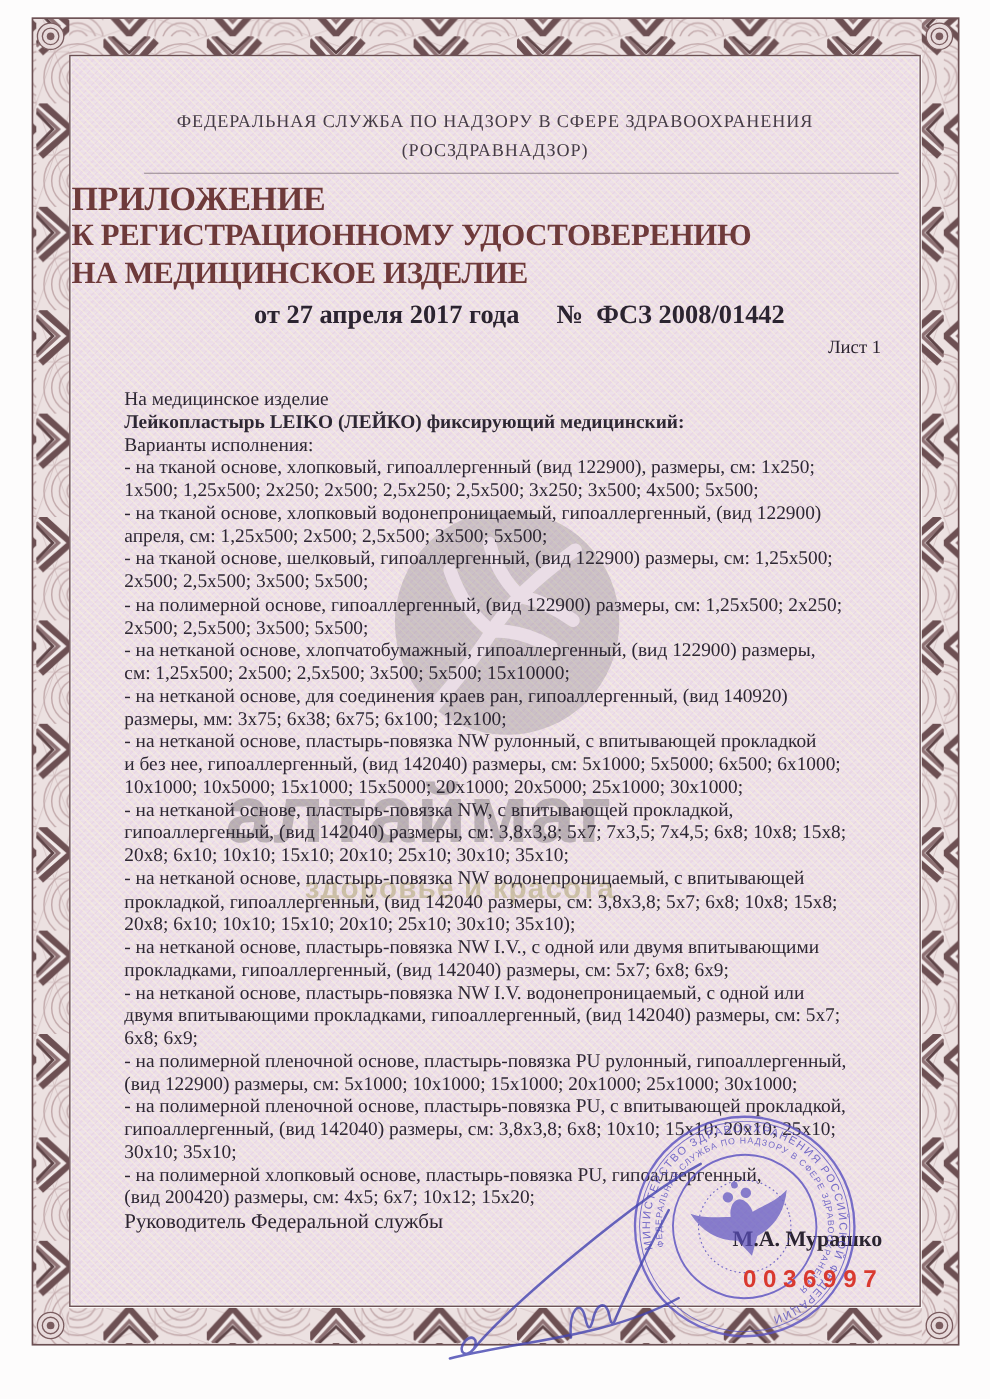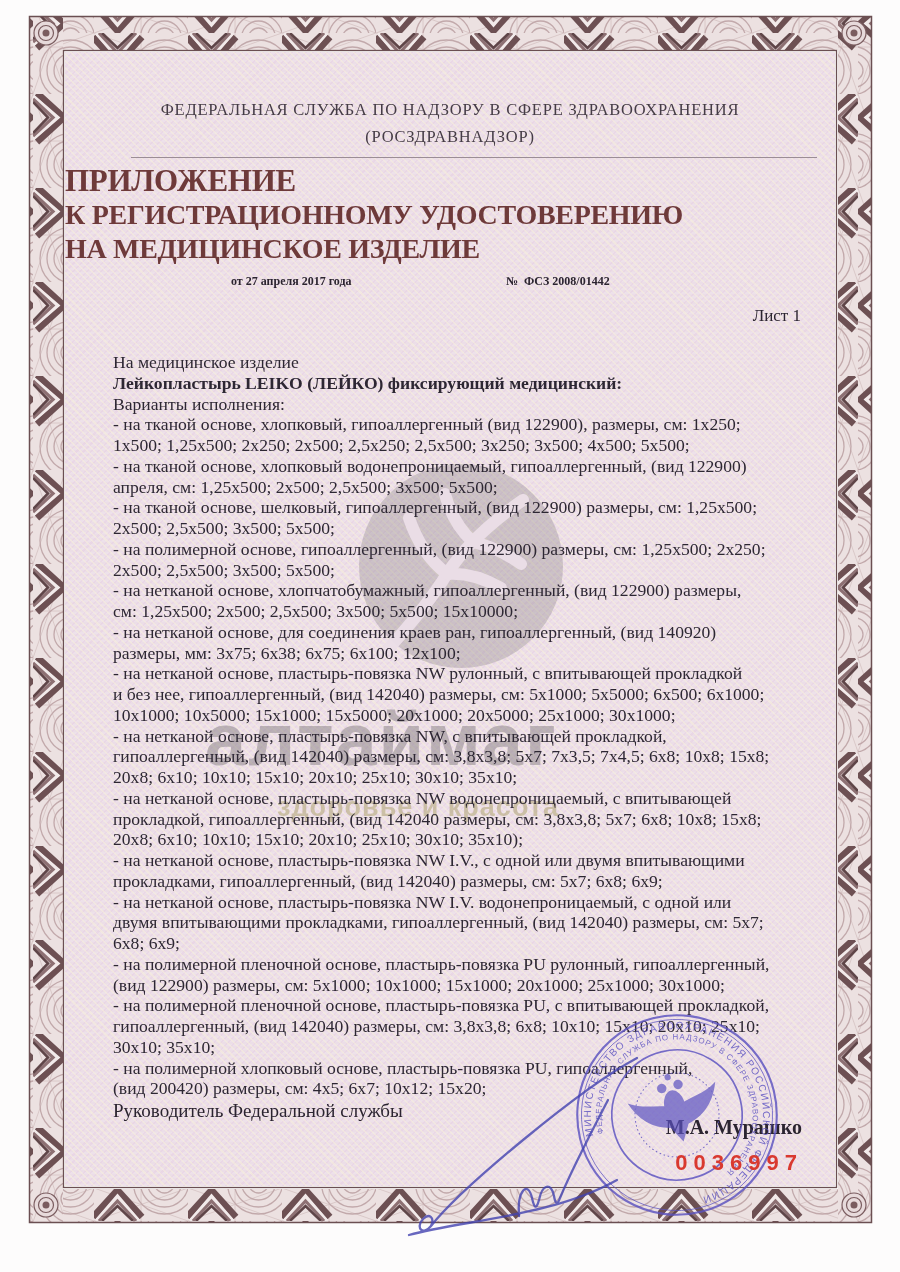--- a/index.html
+++ b/index.html
@@ -23,21 +23,21 @@
     font-size:27px;letter-spacing:1px;color:rgba(184,172,132,.65);text-align:center;}
   
   .txt{position:absolute;z-index:2;color:#2d2733;}
   .agency{left:0;top:44px;width:100%;text-align:center;font-size:16.5px;letter-spacing:.8px;
     color:#453c46;line-height:27px;}
   .divider{position:absolute;z-index:2;left:66px;top:105px;width:686px;height:0;
     border-top:1.2px solid #9b8d95;}
   .title{left:0;top:112px;width:100%;text-align:left;font-weight:bold;color:#6e3a3a;
     line-height:34px;font-size:28px;letter-spacing:-.3px;}
   .title .t1{font-size:31px;}
-  .daterow{left:0;top:222px;width:100%;height:26px;font-weight:bold;font-size:12px;color:#2b2430;}
+  .daterow{left:0;top:222px;width:100%;height:26px;font-weight:bold;font-size:24px;color:#2b2430;}
   .daterow .date{position:absolute;left:166px;top:0;}
   .daterow .num{position:absolute;left:441px;top:0;white-space:pre;}
   .sheet{right:34px;top:254px;font-weight:normal;font-size:17px;color:#2b2430;}
   .body-text{left:48px;top:300px;width:700px;font-size:17.6px;line-height:20.75px;color:#2d2733;}
   .bline{white-space:nowrap;}
   .bline.b{font-weight:bold;}
   .foot1{left:48px;top:1046px;font-weight:normal;font-size:19px;line-height:25px;color:#2b2430;}
   .signer{right:33px;top:1064px;font-weight:bold;font-size:20px;color:#2b2430;}
   .serial{right:32px;top:1098px;z-index:4;font-family:"Liberation Sans",sans-serif;
     font-weight:bold;font-size:22px;letter-spacing:6px;color:#d9392f;}

